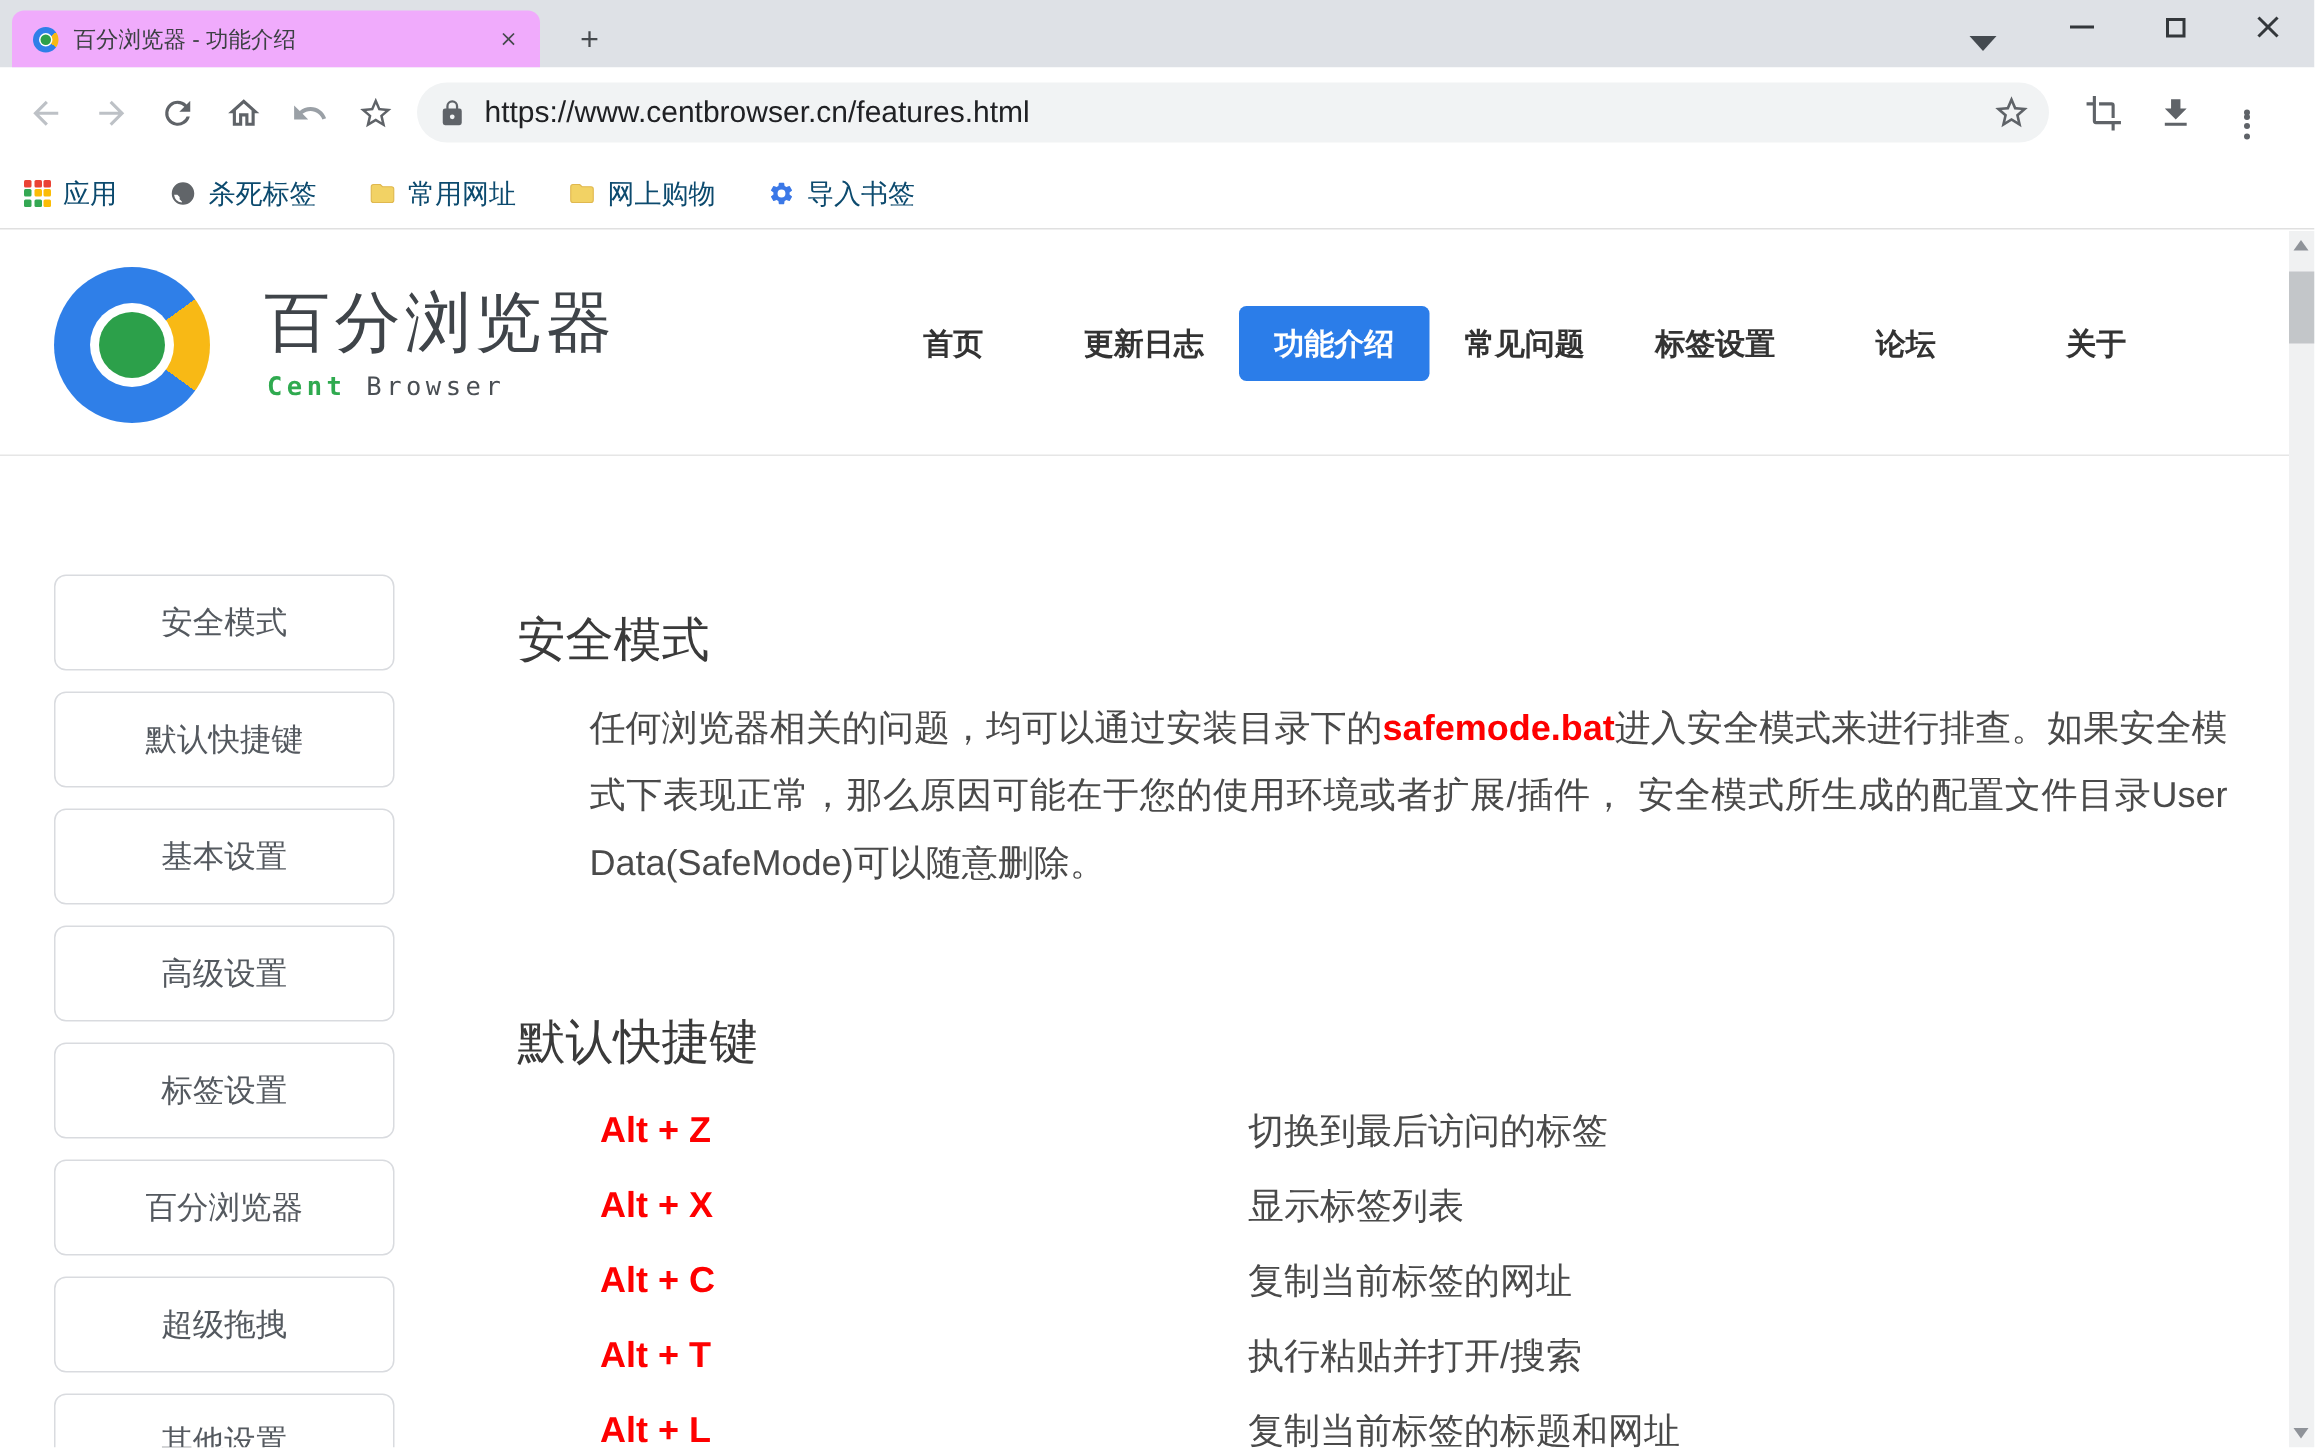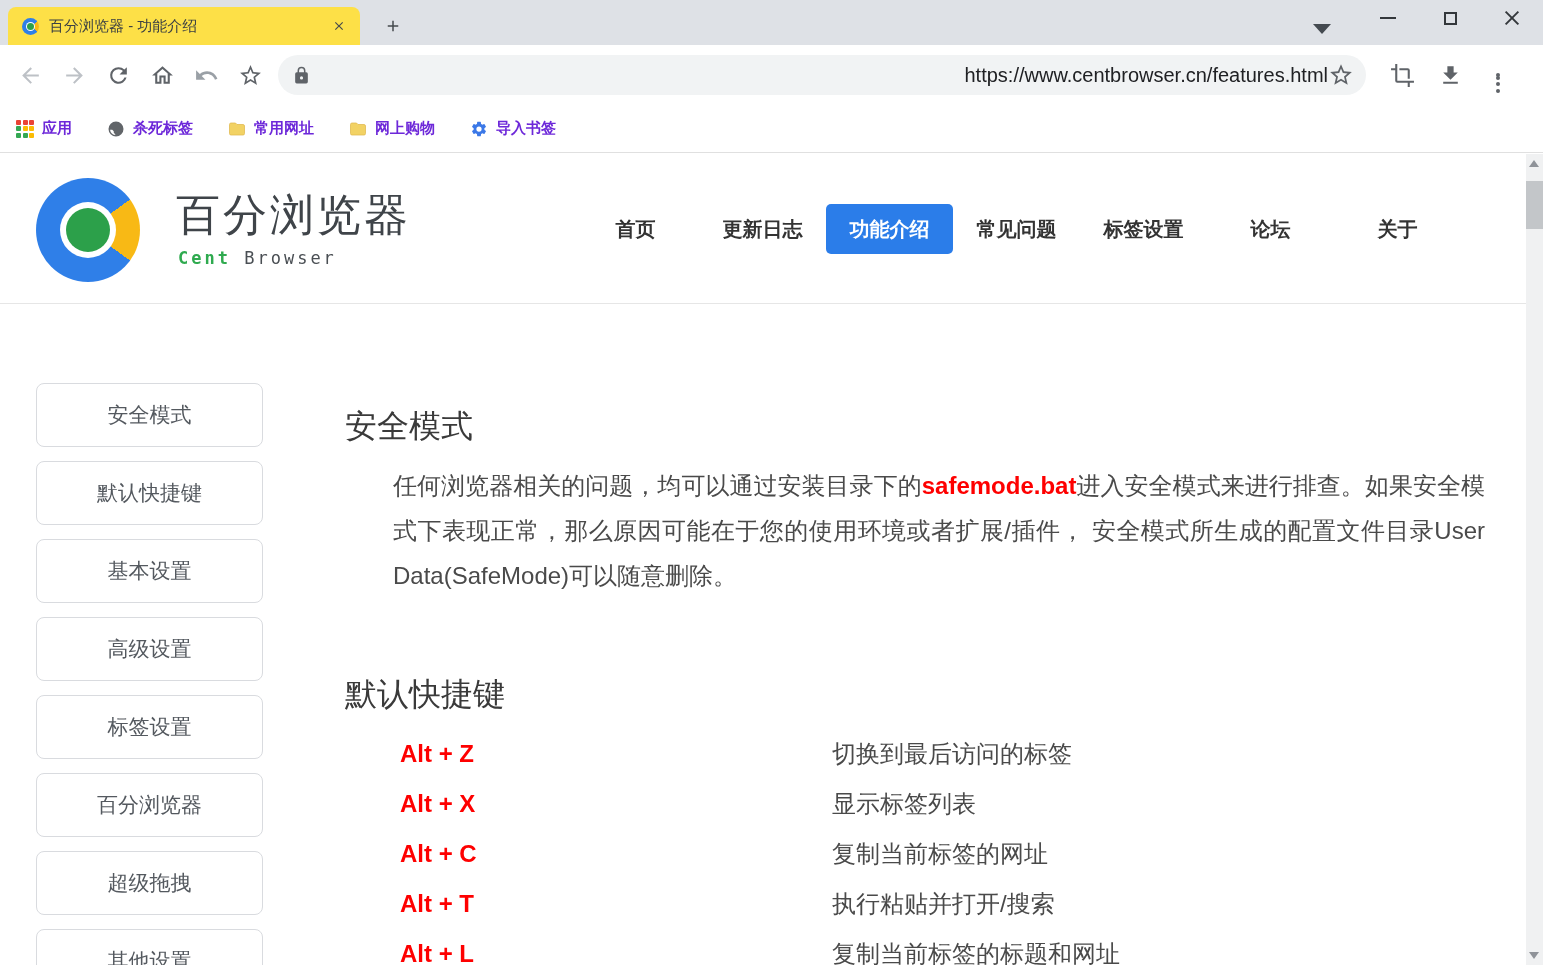--- a/index.html
+++ b/index.html
@@ -2,21 +2,21 @@
 <html><head>
 <meta charset="utf-8">
 <style>
   * { box-sizing: border-box; margin: 0; padding: 0; }
   html,body { width:1543px; height:965px; overflow:hidden; }
   body { font-family:"Liberation Sans","DejaVu Sans",sans-serif; background:#fff; }
   #app { position:relative; width:1543px; height:965px; background:#fff; }
 
   
   #titlebar { position:absolute; left:0; top:0; width:1543px; height:45px; background:#dee1e6; }
-  .tab { position:absolute; left:8px; top:7px; width:352px; height:38px; background:#fde047;
+  .tab { position:absolute; left:8px; top:7px; width:352px; height:38px; background:#f0abfc;
          border-radius:8px 8px 0 0; display:flex; align-items:center; padding:0 10px 0 14px; }
   .tab-title { flex:1; font-size:15px; color:#3c4043; white-space:nowrap; overflow:hidden; margin-left:10px; }
   .tab-close { width:22px; height:22px; display:flex; align-items:center; justify-content:center; border-radius:50%; }
   .tab-close svg { width:14px; height:14px; fill:#45494d; }
   .newtab-btn { position:absolute; left:376px; top:11px; width:34px; height:30px; display:flex; align-items:center; justify-content:center; }
   .newtab-btn svg { width:18px; height:18px; fill:#45494d; }
   .tabstrip-arrow { position:absolute; left:1313px; top:24px; width:0; height:0;
                     border-left:9px solid transparent; border-right:9px solid transparent; border-top:10px solid #444a50; }
   .win-controls { position:absolute; right:0; top:0; display:flex; }
   .win-btn { width:62px; height:36px; display:flex; align-items:center; justify-content:center; }
@@ -26,33 +26,33 @@
   .ic-close:before,.ic-close:after { content:""; position:absolute; left:-1px; top:7px; width:18px; height:2px; background:#33373b; }
   .ic-close:before { transform:rotate(45deg); } .ic-close:after { transform:rotate(-45deg); }
 
   
   #toolbar { position:absolute; left:0; top:45px; width:1543px; height:60px; background:#fff;
              display:flex; align-items:center; padding:0 8px; }
   .tool-btn { width:44px; height:44px; display:flex; align-items:center; justify-content:center; border-radius:50%; flex:0 0 auto; }
   .tool-btn svg { width:25px; height:25px; }
   .fill-norm { fill:#5f6368; } .fill-dis { fill:#bdc1c6; } .fill-undo { fill:#9aa0a6; }
   #omnibox { flex:0 0 auto; width:1088px; height:40px; margin-left:6px; background:#f1f3f4; border-radius:20px;
-             display:flex; align-items:center; padding:0 12px 0 14px;text-align:right; }
+             display:flex; align-items:center; padding:0 12px 0 14px; }
   #omnibox .lock { width:19px; height:19px; fill:#5f6368; flex:0 0 auto; }
   #url-text { flex:1; margin-left:12px; font-size:20px; color:#202124; white-space:nowrap; overflow:hidden; }
   .pill-star { width:26px; height:26px; fill:#5f6368; flex:0 0 auto; }
   .after-box { display:flex; align-items:center; margin-left:10px; }
   .after-box .tool-btn { margin-left:4px; }
   .kebab span { display:block; width:4px; height:4px; border-radius:50%; background:#5f6368; margin:2.5px auto; }
 
   
   #bookmarks { position:absolute; left:0; top:105px; width:1543px; height:48px; background:#fff;
                border-bottom:1px solid #e0e0e0; display:flex; align-items:center; padding:0 12px; }
   .bm-item { display:flex; align-items:center; margin-right:27px; height:32px; padding:0 4px; border-radius:4px; }
-  .bm-label { font-size:15px; color:#6d28d9; margin-left:8px; white-space:nowrap;font-weight:bold; }
+  .bm-label { font-size:18px; color:#0c4a6e; margin-left:8px; white-space:nowrap; }
   .apps-grid { display:grid; grid-template-columns:repeat(3,5px); grid-gap:1.5px; }
   .apps-grid i { width:5px; height:5px; border-radius:1px; }
   .bm-ic { width:18px; height:18px; }
 
   
   #page { position:absolute; left:0; top:154px; width:1543px; height:758px; background:#fff; }
   #page-inner { position:absolute; left:0; top:0; width:1526px; height:811px; overflow:hidden; }
 
   
   #scrollbar { position:absolute; right:0; top:0; width:17px; height:811px; background:#f0f1f2; }

